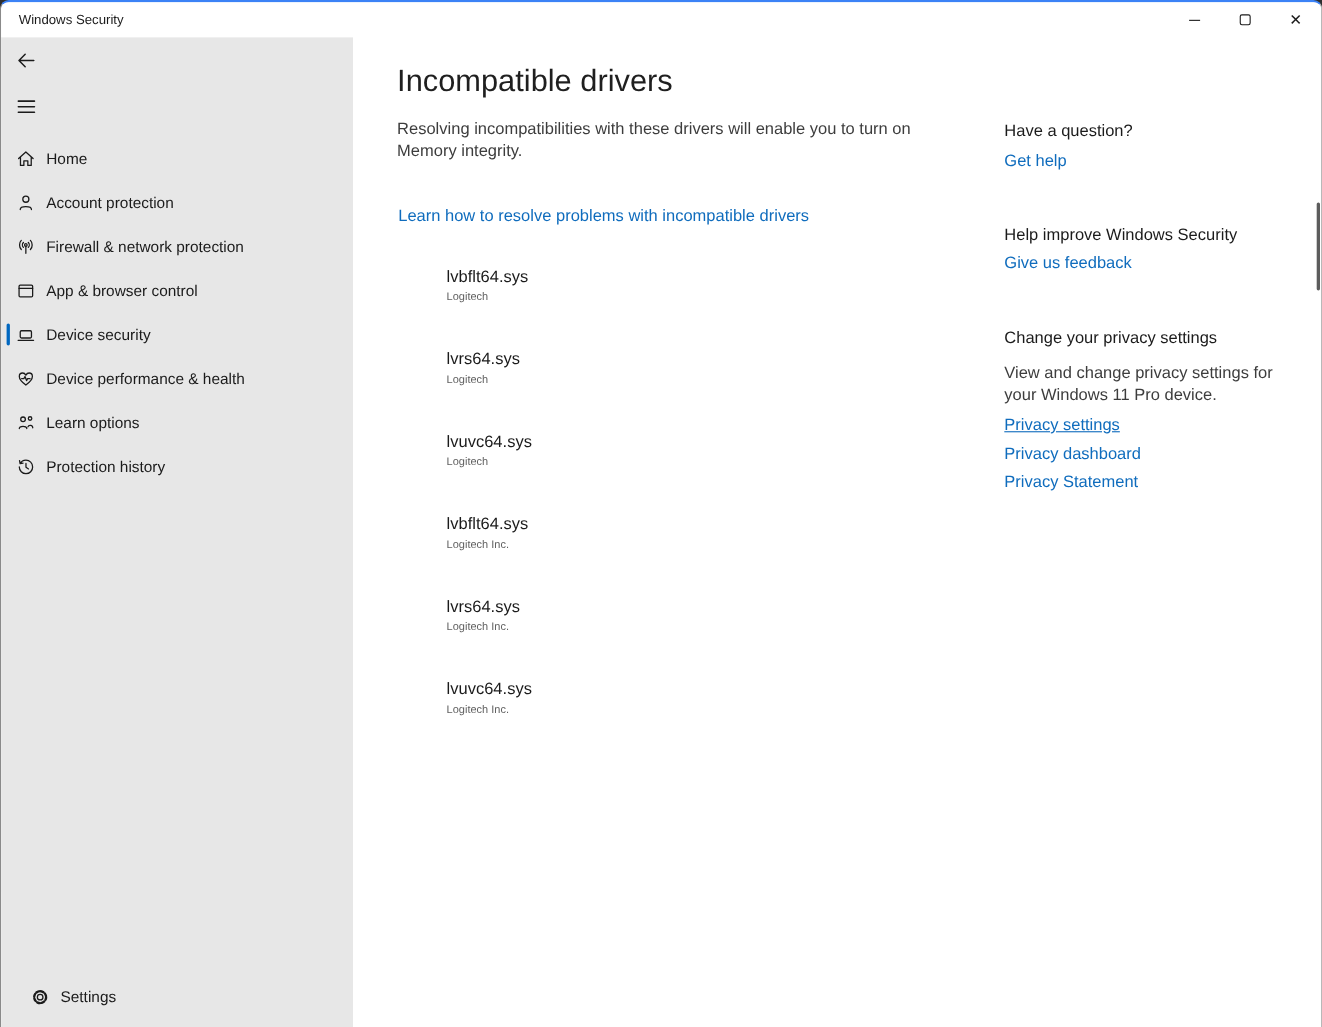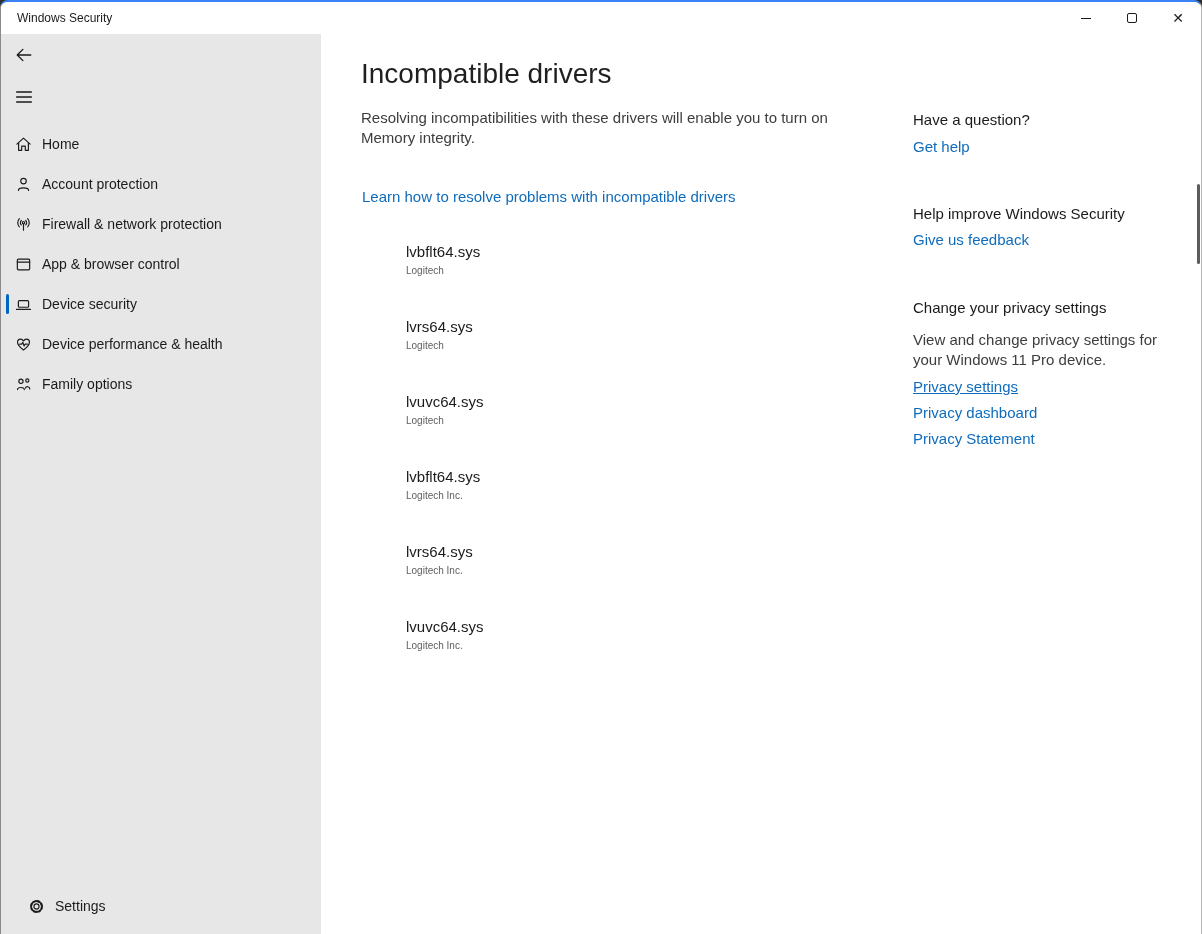--- a/index.html
+++ b/index.html
@@ -149,23 +149,32 @@
 
       <div class="nav-item">
         <span class="nicon">
           <svg class="ic" width="17" height="17" viewBox="0 0 16 16">
               <circle cx="5.6" cy="4.9" r="2"></circle>
               <path d="M2.4 12.8 C2.4 10.2 8.8 10.2 8.8 12.8"></path>
               <circle cx="11.6" cy="4.2" r="1.5"></circle>
               <path d="M9.8 11.4 C10.4 9.4 13.9 9.6 13.9 12.2"></path>
             </svg>
         </span>
-        <span class="nlabel">Family options</span>
-      </div>
-
+        <span class="nlabel">Learn options</span>
+      </div>
+
+      <div class="nav-item">
+        <span class="nicon">
+          <svg class="ic" width="17" height="17" viewBox="0 0 16 16">
+              <path d="M3.1 5.2 C4.1 3.2 6.1 2.2 8.1 2.2 C11.3 2.2 13.8 4.8 13.8 8 C13.8 11.2 11.3 13.8 8.1 13.8 C5 13.8 2.4 11.2 2.4 8 M2.6 2.6 L3.1 5.2 L5.6 4.8"></path>
+              <path d="M8.1 5 V8.3 L10.3 9.7"></path>
+            </svg>
+        </span>
+        <span class="nlabel">Protection history</span>
+      </div>
 
     </div>
 
     <div class="settings-item">
       <span class="nicon">
         <svg class="ic" width="17" height="17" viewBox="0 0 16 16">
             <circle cx="8" cy="8" r="5.1" stroke-width="2" stroke-dasharray="2.4 1.6"></circle>
             <circle cx="8" cy="8" r="2.4" stroke-width="1.1"></circle>
           </svg>
       </span>

